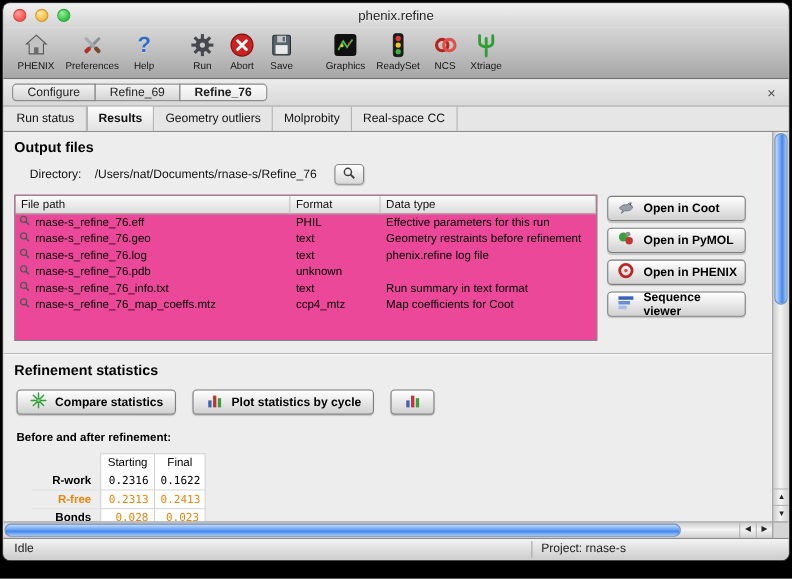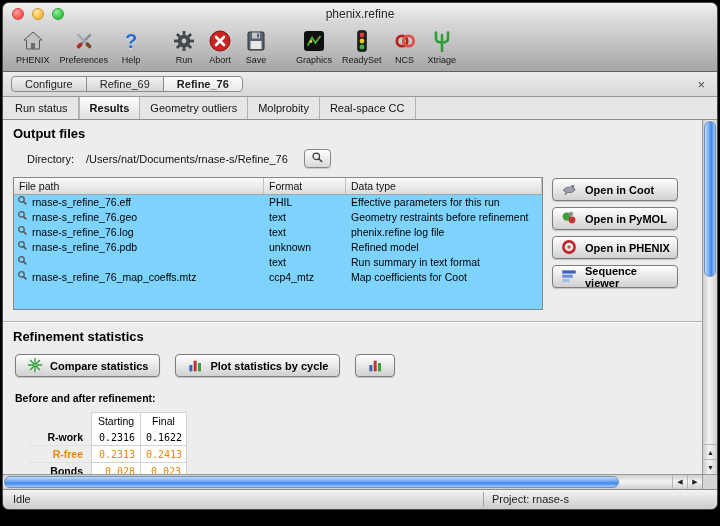--- a/index.html
+++ b/index.html
@@ -50,21 +50,21 @@
 
   .section-heading { font-size:13px; font-weight:bold; color:#000; margin:6px 0 0 10px; }
 
   .dir-row { display:flex; align-items:center; margin:8px 0 0 24px; font-size:11px; color:#111; }
   .dir-label { margin-right:12px; }
   .search-btn { margin-left:16px; width:27px; height:19px; border:1px solid #878787; border-radius:4px;
     background:linear-gradient(#ffffff,#d8d8d8); display:flex; align-items:center; justify-content:center;
     box-shadow:0 1px 1px rgba(0,0,0,.15); }
 
   .files-area { display:flex; margin:9px 0 0 10px; }
-  .files-table { width:530px; height:133px; border:1px solid #878787; background:#7dd3fc; font-size:10.5px; overflow:hidden; }
+  .files-table { width:530px; height:133px; border:1px solid #878787; background:#ec4899; font-size:10.5px; overflow:hidden; }
   .ft-header { display:grid; grid-template-columns:250px 82px 1fr; height:17px; line-height:16px;
     background:linear-gradient(#fbfbfb,#dcdcdc); border-bottom:1px solid #a5a5a5; color:#111; }
   .ft-hcell { padding:0 5px; border-right:1px solid #c3c3c3; overflow:hidden; white-space:nowrap; }
   .ft-row { display:grid; grid-template-columns:250px 82px 1fr; height:15px; line-height:15px; color:#000; }
   .ft-cell { padding:0 5px; white-space:nowrap; overflow:hidden; }
   .ft-file { display:flex; align-items:center; gap:4px; padding-left:3px; }
   .ft-file svg { width:11px; height:11px; flex:none; }
 
   .side-buttons { margin-left:9px; display:flex; flex-direction:column; gap:6px; padding-top:1px; }
   .side-btn { width:126px; height:23px; border:1px solid #7d7d7d; border-radius:4px;
@@ -318,28 +318,28 @@
           </div>
           <div class="ft-row">
             <div class="ft-cell ft-file">
                 <span><svg viewBox="0 0 16 16">
                     <circle cx="6.5" cy="6.5" r="4" fill="none" stroke="#555" stroke-width="1.8"></circle>
                     <line x1="9.6" y1="9.6" x2="13.6" y2="13.6" stroke="#555" stroke-width="2.2"></line>
                   </svg></span>
                 <span>rnase-s_refine_76.pdb</span>
               </div>
             <div class="ft-cell">unknown</div>
-            <div class="ft-cell">Refined model</div>
-          </div>
-          <div class="ft-row">
-            <div class="ft-cell ft-file">
-                <span><svg viewBox="0 0 16 16">
-                    <circle cx="6.5" cy="6.5" r="4" fill="none" stroke="#555" stroke-width="1.8"></circle>
-                    <line x1="9.6" y1="9.6" x2="13.6" y2="13.6" stroke="#555" stroke-width="2.2"></line>
-                  </svg></span>
+          </div>
+          <div class="ft-row">
+            <div class="ft-cell ft-file">
+                <span><svg viewBox="0 0 16 16">
+                    <circle cx="6.5" cy="6.5" r="4" fill="none" stroke="#555" stroke-width="1.8"></circle>
+                    <line x1="9.6" y1="9.6" x2="13.6" y2="13.6" stroke="#555" stroke-width="2.2"></line>
+                  </svg></span>
+                <span>rnase-s_refine_76_info.txt</span>
               </div>
             <div class="ft-cell">text</div>
             <div class="ft-cell">Run summary in text format</div>
           </div>
           <div class="ft-row">
             <div class="ft-cell ft-file">
                 <span><svg viewBox="0 0 16 16">
                     <circle cx="6.5" cy="6.5" r="4" fill="none" stroke="#555" stroke-width="1.8"></circle>
                     <line x1="9.6" y1="9.6" x2="13.6" y2="13.6" stroke="#555" stroke-width="2.2"></line>
                   </svg></span>

